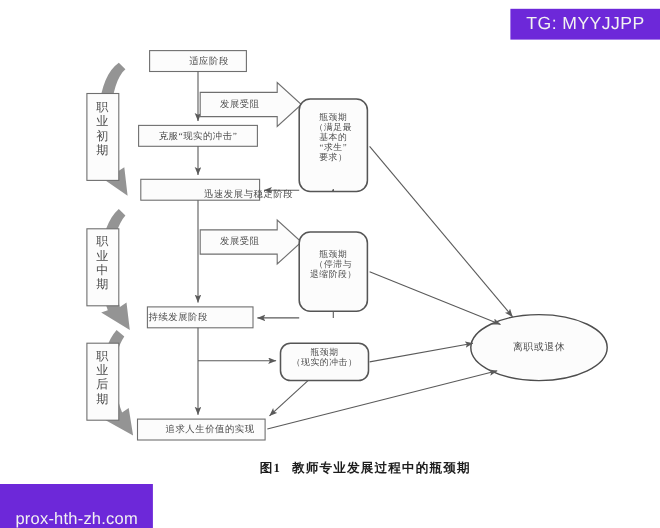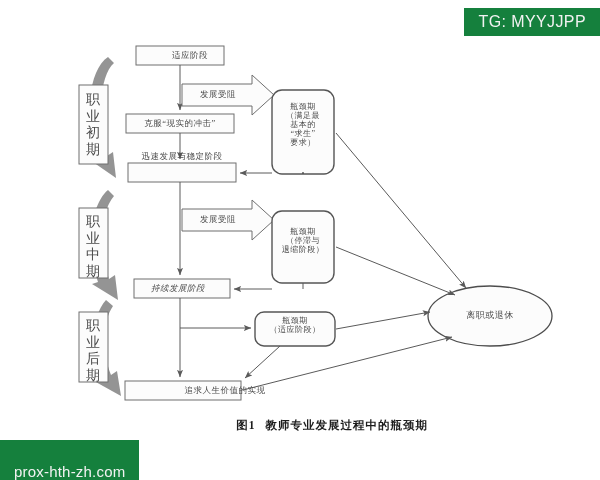--- a/index.html
+++ b/index.html
@@ -52,23 +52,23 @@
   .lbl.stack {
     white-space: normal;
     line-height: 1.12;
   }
 
   
   .vlabel {
     position: absolute;
     width: 14px;
     color: #4a4a4a;
-    font-size: 14px;
+    font-size: 11px;
     line-height: 1.18;
-    text-align: right;
+    text-align: center;
     letter-spacing: 0px;
     font-family: "Liberation Serif", "DejaVu Serif", serif;
     user-select: none;
   }
 
   
   #caption {
     position: absolute;
     left: 0;
     top: 418px;
@@ -80,21 +80,21 @@
     font-family: "Liberation Serif", "DejaVu Serif", serif;
     letter-spacing: 1px;
     user-select: none;
     padding-left: 32px;
   }
   #caption .figno { margin-right: 10px; }
 
   
   .badge {
     position: absolute;
-    background: #15803d;
+    background: #6d28d9;
     color: #f2f2f2;
     font-family: "Liberation Sans", "DejaVu Sans", sans-serif;
     display: flex;
     align-items: center;
     justify-content: center;
     user-select: none;
   }
   #tg-badge {
     right: 0px;
     top: 8px;
@@ -205,44 +205,44 @@
     </g>
 
   </svg>
 
   <div class="vlabel" style="left:86px; top:92px;">职业初期</div>
   <div class="vlabel" style="left:86px; top:214px;">职业中期</div>
   <div class="vlabel" style="left:86px; top:318px;">职业后期</div>
 
   <div class="lbl box" style="left:136px; top:51px; width:108px;">适应阶段</div>
   <div class="lbl box" style="left:126px; top:119px; width:108px;">克服“现实的冲击”</div>
-  <div class="lbl box" style="left:128px; top:152px; width:108px;">迅速发展与稳定阶段</div>
-  <div class="lbl box" style="left:134px; top:284px; width:88px;font-style:italic;">持续发展阶段</div>
-  <div class="lbl box" style="left:125px; top:386px; width:132px;margin-left:34px;">追求人生价值的实现</div>
+  <div class="lbl box" style="left:128px; top:172px; width:108px;padding-left:44px;">迅速发展与稳定阶段</div>
+  <div class="lbl box" style="left:118px; top:284px; width:88px;">持续发展阶段</div>
+  <div class="lbl box" style="left:125px; top:386px; width:132px;">追求人生价值的实现</div>
 
   <div class="lbl box" style="left:186px; top:90px; width:64px;">发展受阻</div>
   <div class="lbl box" style="left:186px; top:215px; width:64px;">发展受阻</div>
 
   <div class="lbl stack" style="left:272px; top:103px; width:62px; font-size:8px;">
     <div>瓶颈期</div>
     <div>（满足最</div>
     <div>基本的</div>
     <div>“求生”</div>
     <div>要求）</div>
   </div>
 
   <div class="lbl stack" style="left:270px; top:228px; width:66px; font-size:8px;">
     <div>瓶颈期</div>
     <div>（停滞与</div>
     <div>退缩阶段）</div>
   </div>
 
   <div class="lbl stack" style="left:255px; top:317px; width:80px; font-size:8px;">
     <div>瓶颈期</div>
-    <div>（适应阶段）</div>
+    <div>（现实的冲击）</div>
   </div>
 
   <div class="lbl box" style="left:428px; top:311px; width:124px; font-size:9px;">离职或退休</div>
 
   <div id="caption">
     <span class="figno">图1</span><span>教师专业发展过程中的瓶颈期</span>
   </div>
 
   <div class="badge" id="tg-badge">TG: MYYJJPP</div>
   <div class="badge" id="watermark-badge">prox-hth-zh.com</div>

